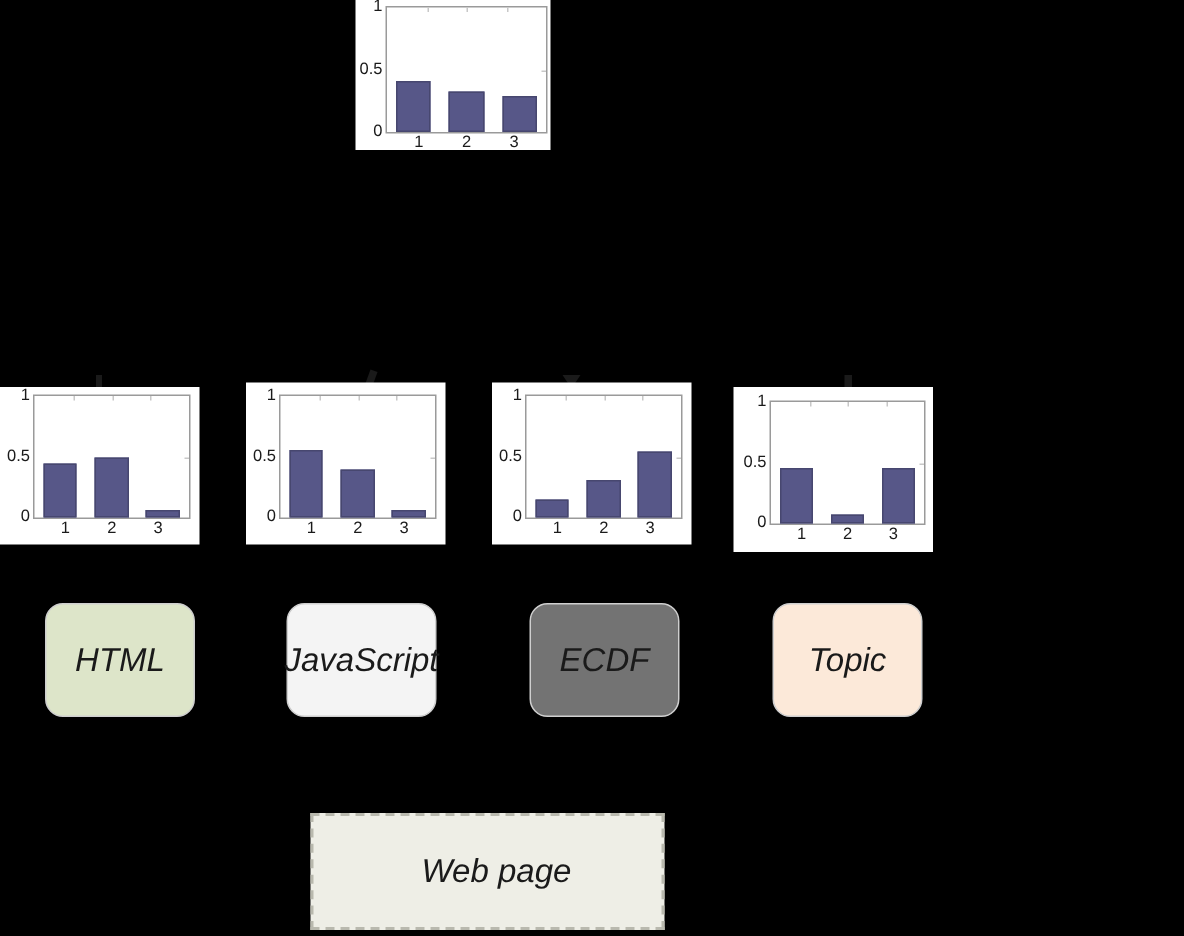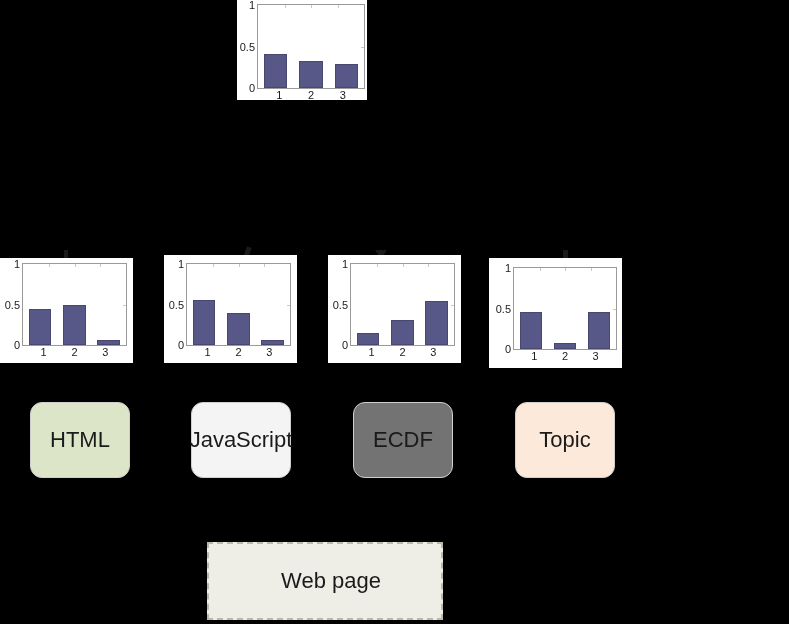--- a/index.html
+++ b/index.html
@@ -102,20 +102,21 @@
     box-sizing: border-box;
     color: #1a1a1a;
     font-size: 22px;
   }
   .node-box.dashed {
     border-radius: 0;
     border: 2px dashed #b9b9ae;
   }
   .node-label {
     white-space: nowrap;
+    font-style: italic;
   }
 </style>
 </head>
 <body>
 
 <div class="chart-panel" style="left:237px; top:0px; width:130px; height:100px;">
   <div class="plot-area" style="left:20px; top:4px; width:108px; height:85px;">
 
     <span class="ytick" style="top:0px;">1</span>
     <span class="ytick" style="top:50%;">0.5</span>

